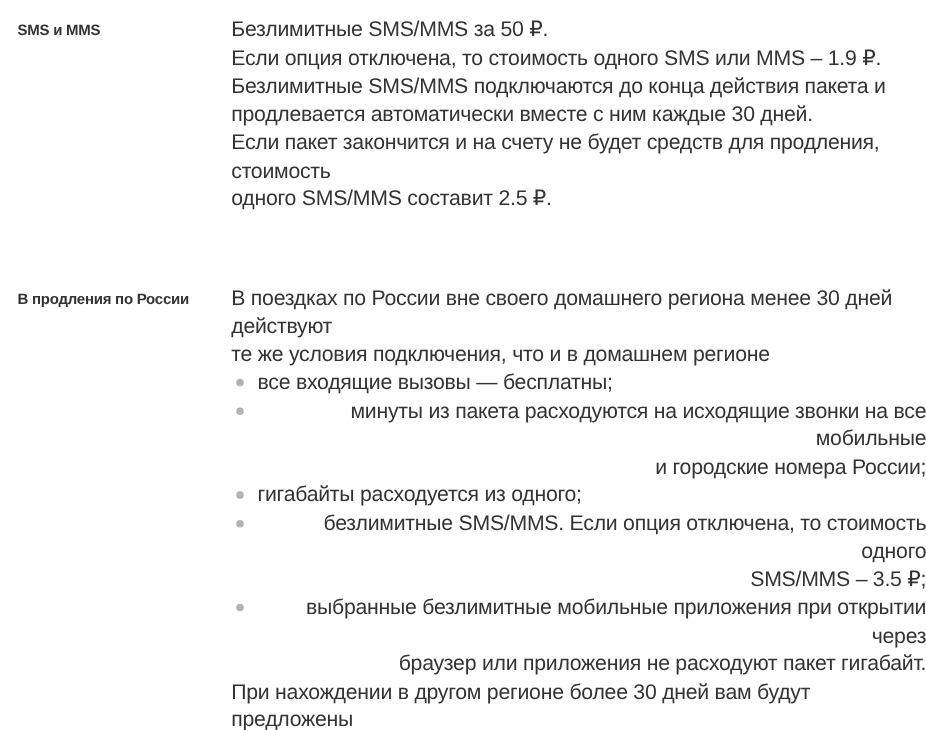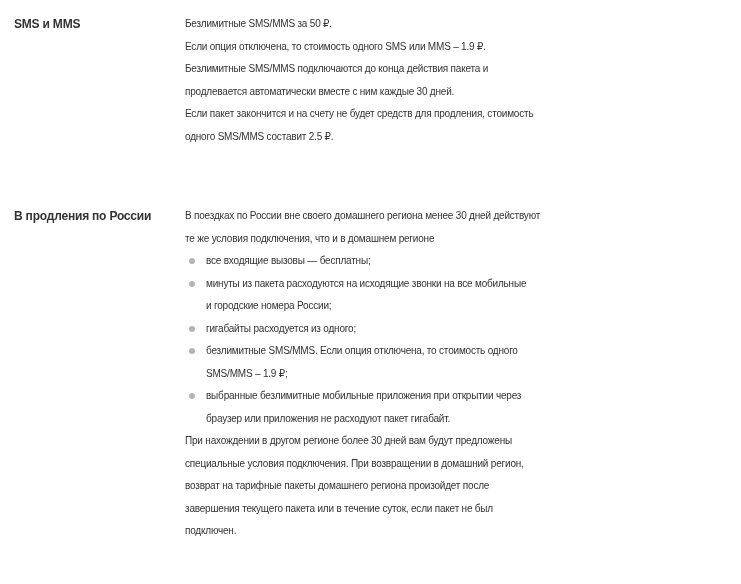--- a/index.html
+++ b/index.html
@@ -25,21 +25,21 @@
   .term {
     width: 171px;
     flex-shrink: 0;
     font-size: 12px;
     font-weight: bold;
     line-height: 22.5px;
     letter-spacing: -0.2px;
   }
   .desc {
     flex: 1;
-    font-size: 10px;
+    font-size: 17px;
     line-height: 22.5px;
     letter-spacing: -0.2px;
   }
   .lines {
     white-space: pre-line;
   }
   .para + .para,
   .bullet-list + .para,
   .para + .bullet-list {
   }
@@ -58,20 +58,21 @@
     width: 6px;
     height: 6px;
     border-radius: 50%;
     background: #b3b3b3;
     flex-shrink: 0;
     margin-top: 8px;
     margin-right: 11px;
   }
   .bullet-text {
     white-space: pre-line;
+    text-align: right;
   }
 </style>
 </head>
 <body>
 
 <div class="page">
 
   <div class="section">
     <div class="term">SMS и MMS</div>
     <div class="desc">
@@ -100,21 +101,21 @@
           <span class="bullet-text">минуты из пакета расходуются на исходящие звонки на все мобильные
 и городские номера России;</span>
         </li>
         <li class="bullet-item">
           <span class="bullet-marker"></span>
           <span class="bullet-text">гигабайты расходуется из одного;</span>
         </li>
         <li class="bullet-item">
           <span class="bullet-marker"></span>
           <span class="bullet-text">безлимитные SMS/MMS. Если опция отключена, то стоимость одного
-SMS/MMS – 1.9 ₽;</span>
+SMS/MMS – 3.5 ₽;</span>
         </li>
         <li class="bullet-item">
           <span class="bullet-marker"></span>
           <span class="bullet-text">выбранные безлимитные мобильные приложения при открытии через
 браузер или приложения не расходуют пакет гигабайт.</span>
         </li>
       </ul>
 
       <p class="para lines">При нахождении в другом регионе более 30 дней вам будут предложены
 специальные условия подключения. При возвращении в домашний регион,

